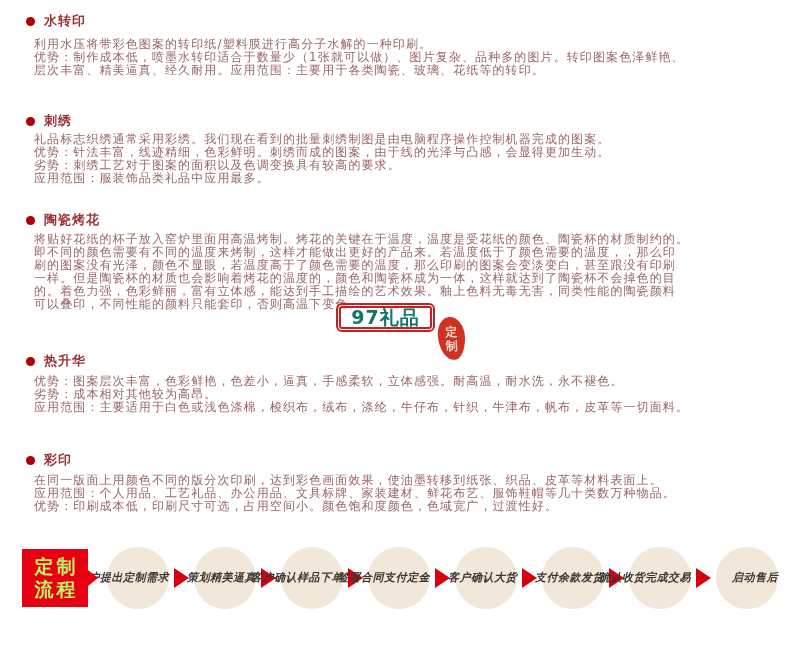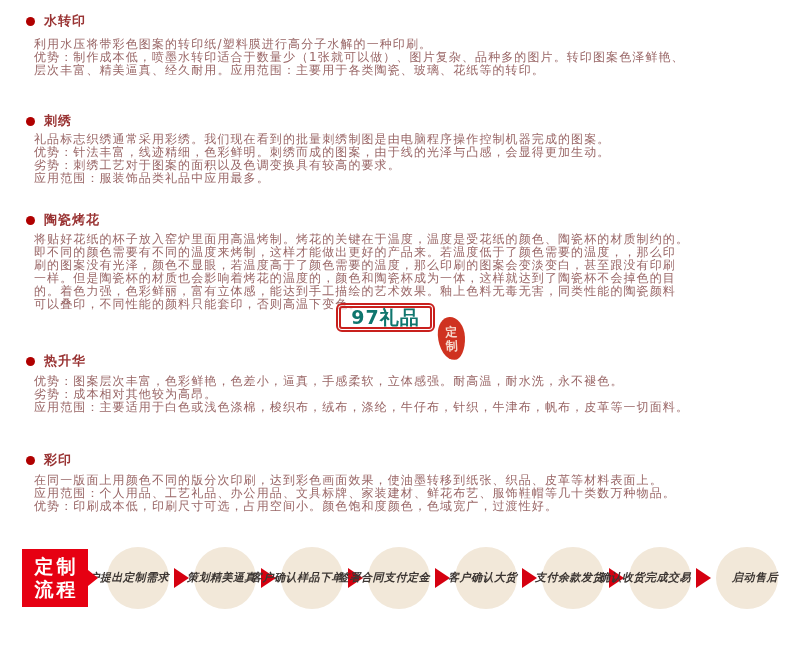--- a/index.html
+++ b/index.html
@@ -63,21 +63,21 @@
     background: #e60012;
     display: flex; flex-direction: column; align-items: center; justify-content: center;
   }
   .flow-label::after {
     content: ""; position: absolute; right: -10px; top: 50%;
     margin-top: -8px;
     border-top: 8px solid transparent; border-bottom: 8px solid transparent;
     border-left: 10px solid #e60012;
   }
   .flow-label span {
-    color: #ffffff; font-size: 19px; line-height: 23px;
+    color: #bef264; font-size: 19px; line-height: 23px;
     font-weight: bold; letter-spacing: 3px; padding-left: 3px;
   }
   .flow-steps {
     flex: 1; margin-left: 19px;
     display: flex; align-items: center; justify-content: space-between;
   }
   .flow-circle {
     flex: none; width: 62px; height: 62px; border-radius: 50%;
     background: #f2e8d9;
     display: flex; flex-direction: row; align-items: center; justify-content: flex-end; font-style: italic;

